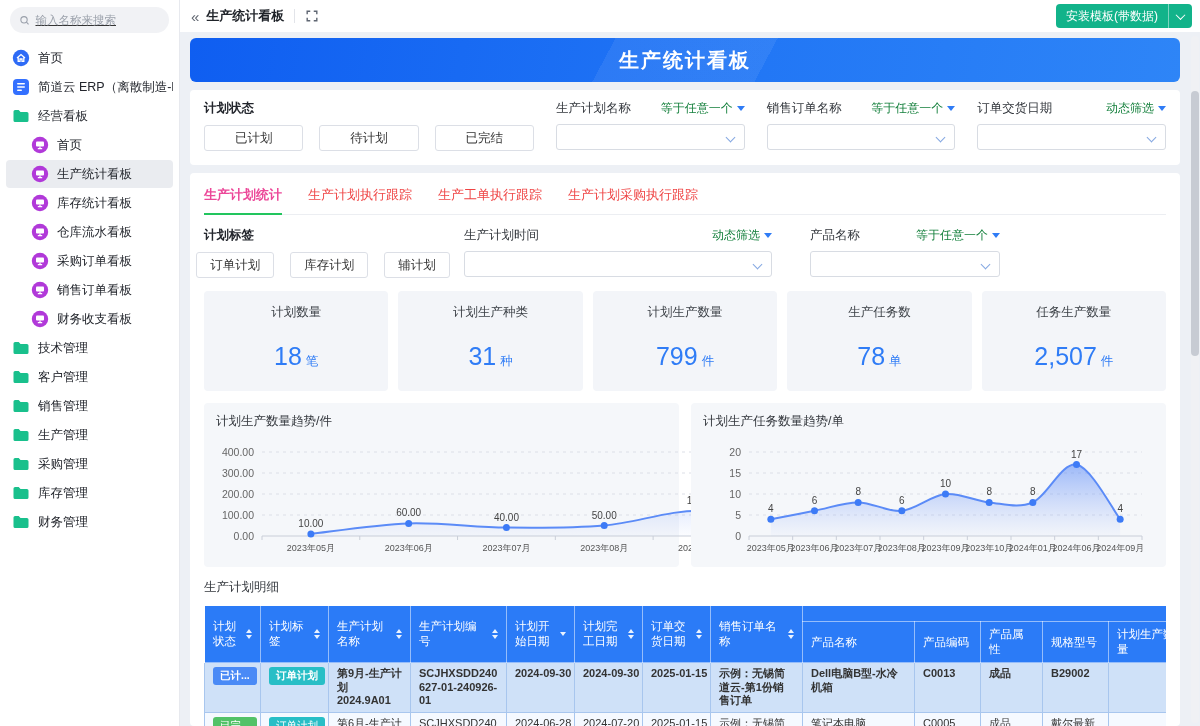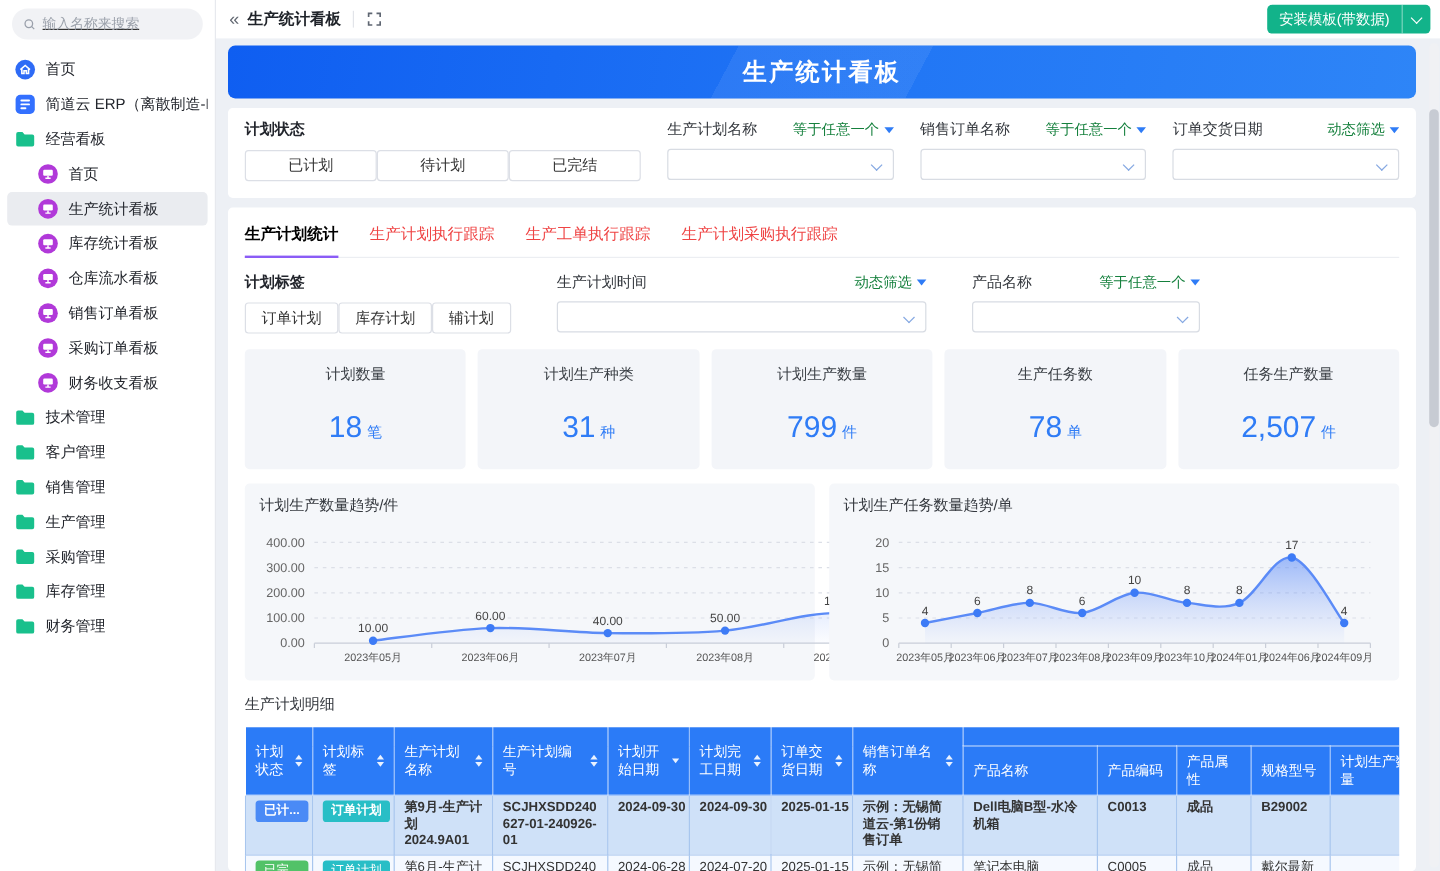--- a/index.html
+++ b/index.html
@@ -35,36 +35,36 @@
   .content { flex:1; padding:6px 20px 0 10px; overflow:hidden; display:flex; flex-direction:column; }
   .banner { height:44px; border-radius:6px; background:linear-gradient(100deg,#0f5ef1 0%,#2176f5 55%,#2e85f7 100%); position:relative; overflow:hidden; display:flex; align-items:center; justify-content:center; flex:none; }
   .banner:after { content:""; position:absolute; inset:0; background:linear-gradient(118deg,transparent 42%,rgba(255,255,255,.07) 42%,rgba(255,255,255,.07) 58%,transparent 58%); }
   .banner span { color:#fff; font-size:20px; font-weight:bold; letter-spacing:2px; }
 
   .panel { background:#fff; border-radius:4px; }
   .filter-panel { margin-top:8px; padding:10px 14px 14px; display:flex; flex:none; }
   .fgroup { flex:none; }
   .status-group { width:330px; }
   .flabel { font-size:12.5px; font-weight:bold; color:#23262d; margin-bottom:8px; }
-  .fbtns { display:flex; gap:0; }
+  .fbtns { display:flex; gap:16px;justify-content:center; }
   .fbtn { border:1px solid #dcdfe6; border-radius:3px; height:26px; display:flex; align-items:center; justify-content:center; font-size:12.5px; color:#333; background:#fff; cursor:pointer; flex:1; }
   .fbtn.sm { flex:none; padding:0 13px; }
   .top-fields { flex:1; display:flex; gap:22px; margin-left:22px; }
   .field { flex:1; min-width:0; }
   .frow { display:flex; justify-content:space-between; align-items:center; margin-bottom:7px; }
   .fname { font-size:12.5px; color:#33373d; }
   .fop { font-size:12px; color:#15803d; cursor:pointer; display:flex; align-items:center; gap:4px; }
   .opcaret { width:0; height:0; border-left:4px solid transparent; border-right:4px solid transparent; border-top:5px solid #2f7cf6; display:inline-block; }
   .fselect { height:26px; border:1px solid #d8dce3; border-radius:3px; background:#fff; position:relative; cursor:pointer; }
   .selcaret { position:absolute; right:10px; top:9px; width:7px; height:7px; border-right:1.5px solid #85a8e2; border-bottom:1.5px solid #85a8e2; transform:rotate(45deg); }
 
   .tabs-panel { margin-top:8px; flex:1; padding:0 14px; overflow:hidden; display:flex; flex-direction:column; }
   .tabs { display:flex; gap:26px; border-bottom:1px solid #eceef2; padding-top:13px; flex:none; }
   .tab { font-size:13px; color:#ef4444; padding-bottom:9px; cursor:pointer; }
-  .tab.active { color:#000000; font-weight:bold; border-bottom:2px solid #8b5cf6; margin-bottom:-1px; }
+  .tab.active { color:#ec4899; font-weight:bold; border-bottom:2px solid #22c55e; margin-bottom:-1px; }
 
   .inner-filters { display:flex; margin-top:12px; flex:none; }
   .tag-group { width:238px; }
   .inner-fields { display:flex; margin-left:22px; }
   .field.w310 { width:308px; flex:none; margin-right:38px; }
   .field.w195 { width:190px; flex:none; }
 
   .stats { display:flex; gap:10px; margin-top:13px; flex:none; }
   .stat { flex:1; height:100px; background:#f3f5f9; border-radius:4px; text-align:center; }
   .slabel { font-size:12.5px; color:#3a3f45; margin-top:13px; }
@@ -177,31 +177,31 @@
         <span class="sb-label">仓库流水看板</span>
       </div>
       <div class="sb-item" style="padding-left: 25px;">
         <span class="sb-ic">
           <svg width="18" height="18" viewBox="0 0 18 18">
             <circle cx="9" cy="9" r="8.2" fill="#b139d9"></circle>
             <rect x="5" y="5.4" width="8" height="5" rx="1" fill="#fff"></rect>
             <path d="M9 10.4 V12 M6.8 12.6 H11.2" stroke="#fff" stroke-width="1.2"></path>
           </svg>
         </span>
-        <span class="sb-label">销售订单看板</span>
+        <span class="sb-label">采购订单看板</span>
       </div>
       <div class="sb-item" style="padding-left: 25px;">
         <span class="sb-ic">
           <svg width="18" height="18" viewBox="0 0 18 18">
             <circle cx="9" cy="9" r="8.2" fill="#b139d9"></circle>
             <rect x="5" y="5.4" width="8" height="5" rx="1" fill="#fff"></rect>
             <path d="M9 10.4 V12 M6.8 12.6 H11.2" stroke="#fff" stroke-width="1.2"></path>
           </svg>
         </span>
-        <span class="sb-label">采购订单看板</span>
+        <span class="sb-label">销售订单看板</span>
       </div>
       <div class="sb-item" style="padding-left: 25px;">
         <span class="sb-ic">
           <svg width="18" height="18" viewBox="0 0 18 18">
             <circle cx="9" cy="9" r="8.2" fill="#b139d9"></circle>
             <rect x="5" y="5.4" width="8" height="5" rx="1" fill="#fff"></rect>
             <path d="M9 10.4 V12 M6.8 12.6 H11.2" stroke="#fff" stroke-width="1.2"></path>
           </svg>
         </span>
         <span class="sb-label">财务收支看板</span>

